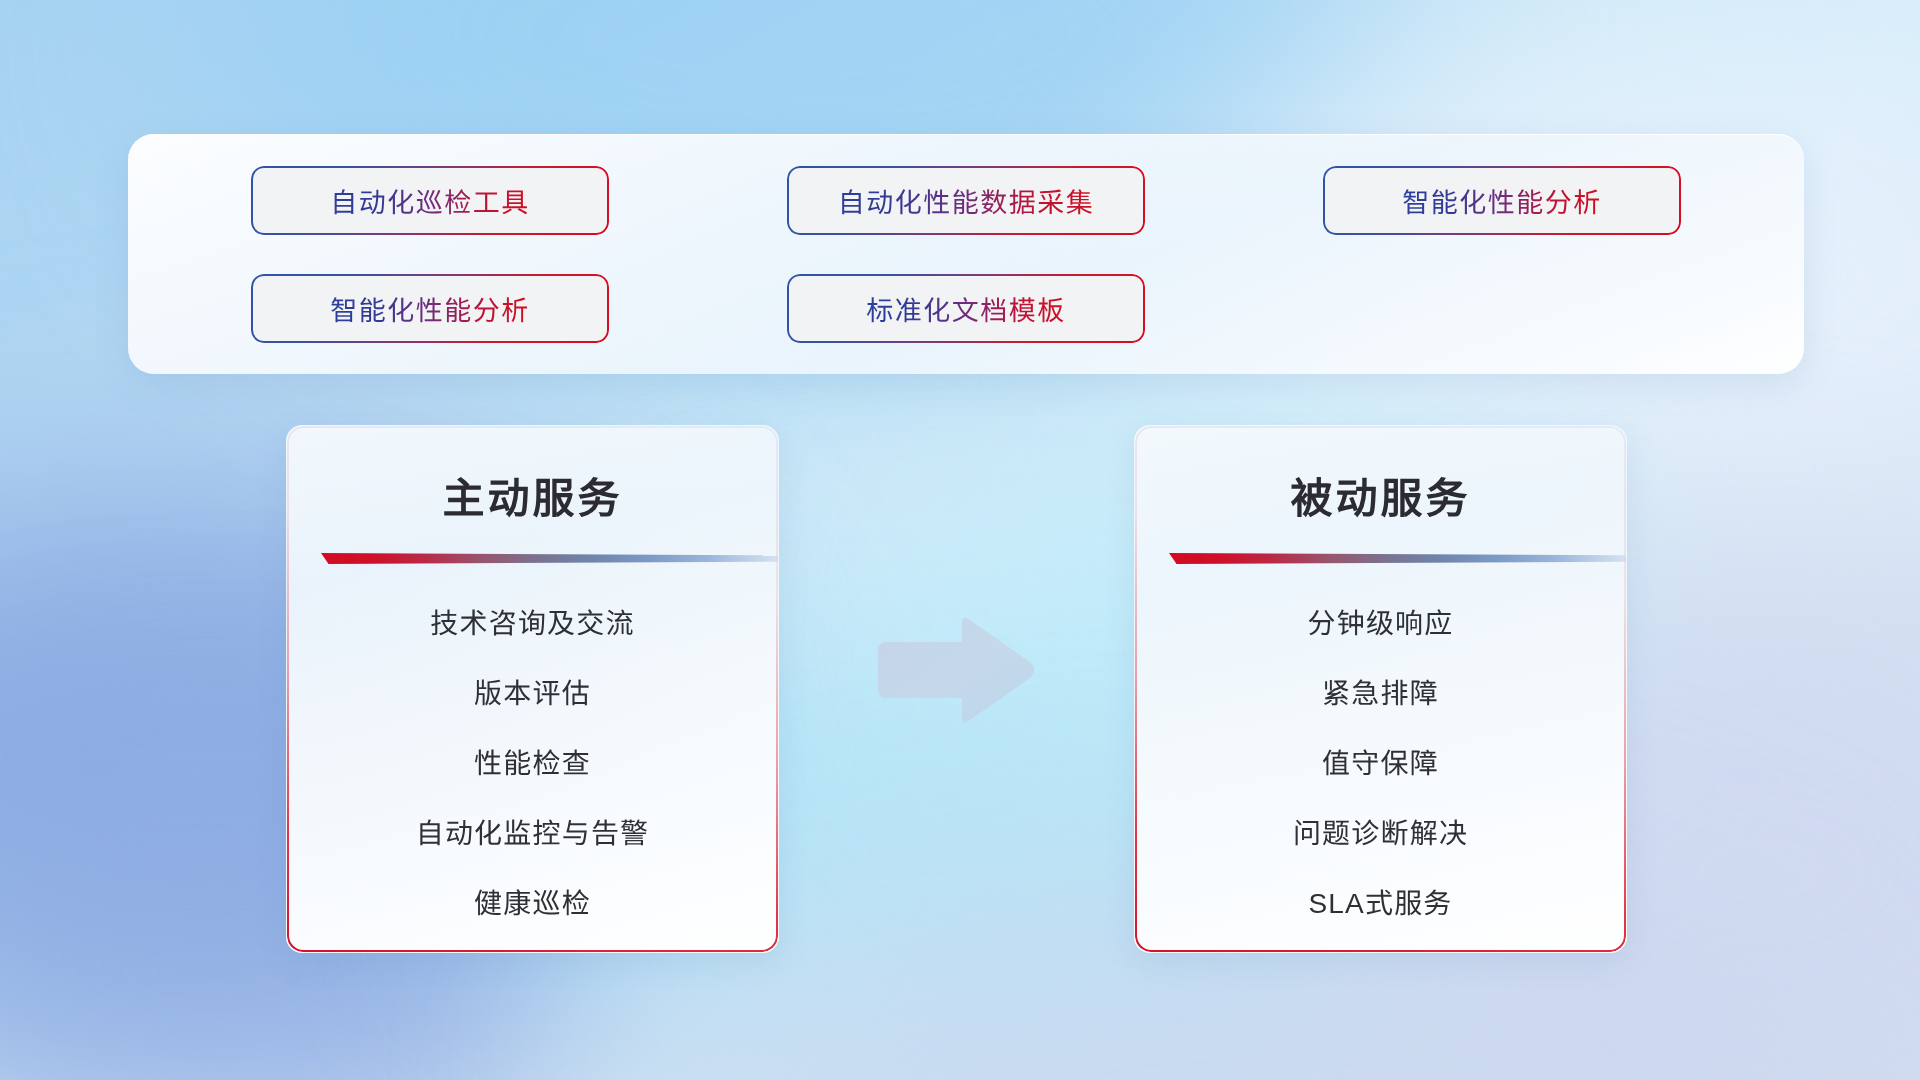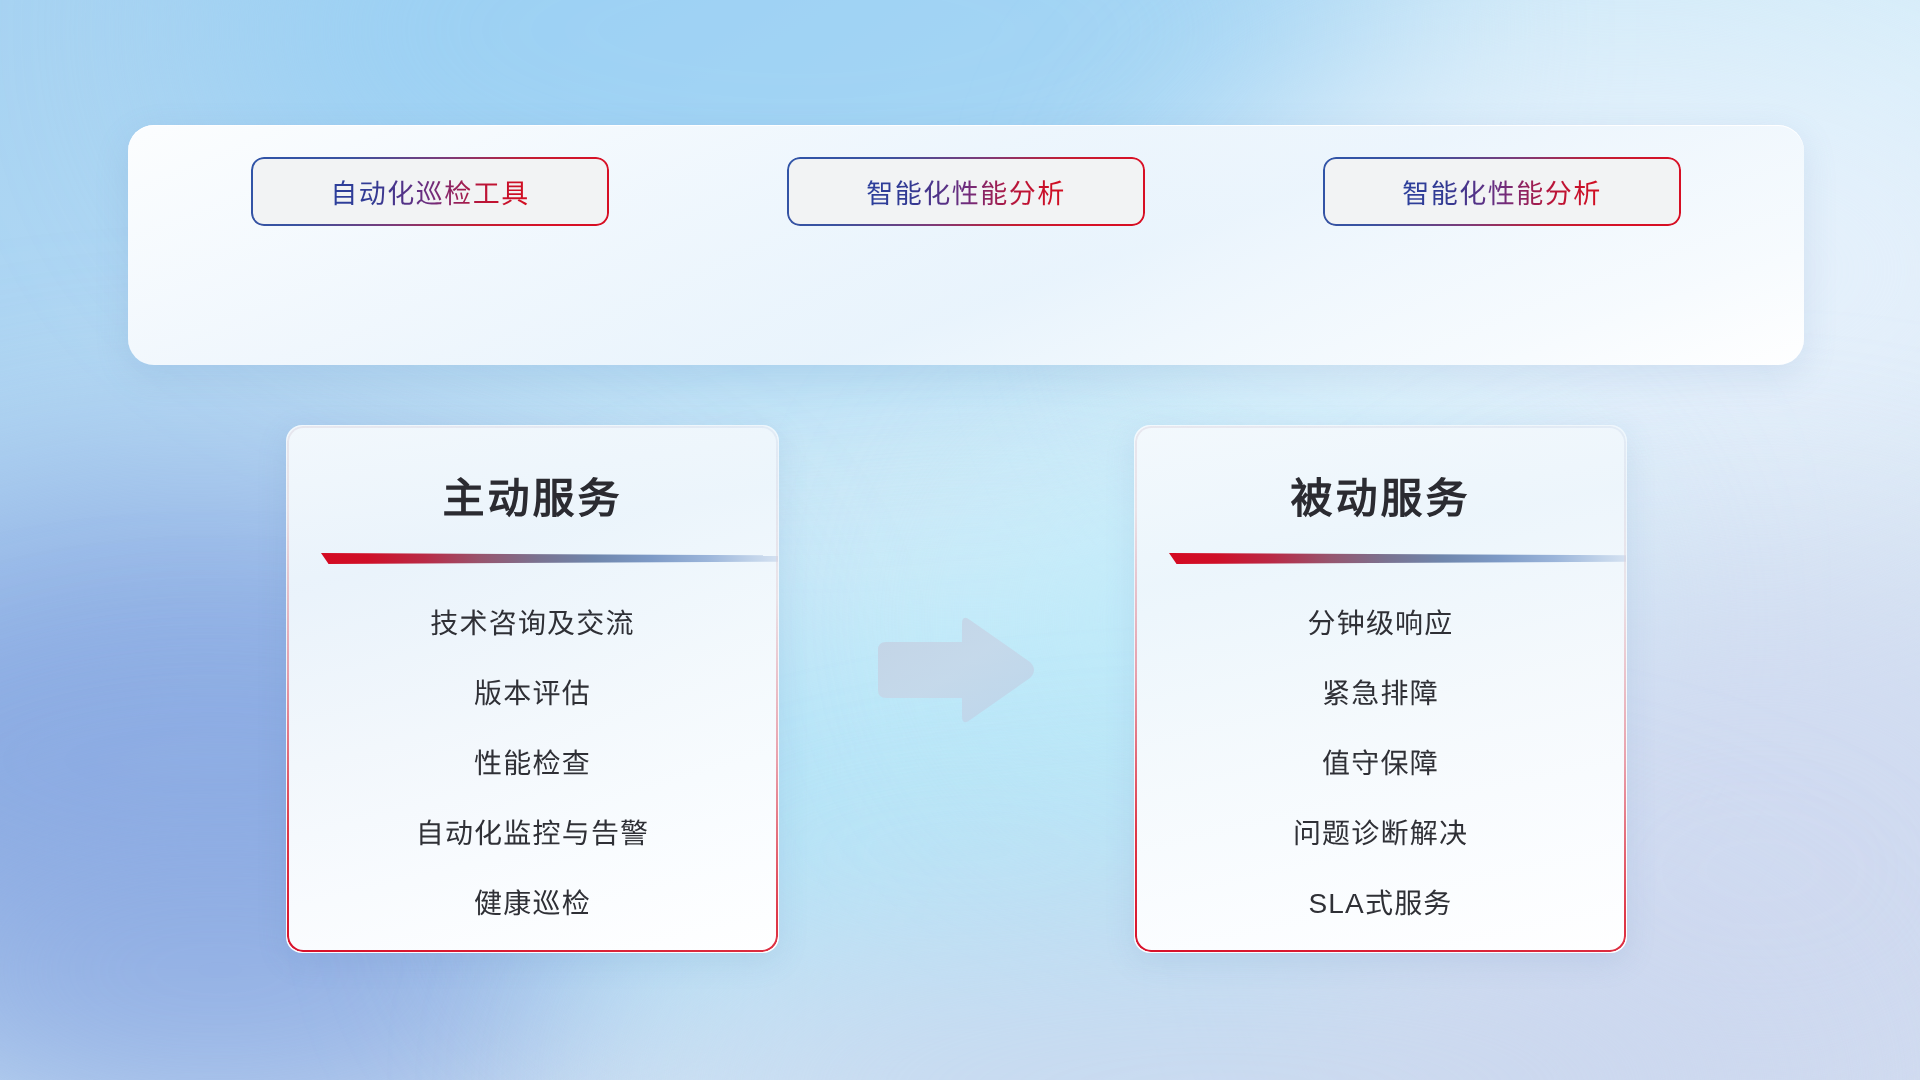--- a/index.html
+++ b/index.html
@@ -96,21 +96,21 @@
     top: 40px;
     width: 900px;
     height: 460px;
     background: rgba(232,242,252,0.75);
   }
 
   
   #top-panel {
     position: absolute;
     left: 128px;
-    top: 125px;
+    top: 134px;
     width: 1676px;
     height: 240px;
     border-radius: 26px;
     background:
       linear-gradient(160deg,
         rgba(255,255,255,0.96) 0%,
         rgba(246,250,254,0.93) 30%,
         rgba(238,246,253,0.90) 58%,
         rgba(247,251,254,0.95) 85%,
         rgba(255,255,255,0.98) 100%);
@@ -294,29 +294,35 @@
   <div class="bg-blob blob-lav-right"></div>
   <div class="bg-blob blob-lav-bottom"></div>
 </div>
 
 <div id="top-panel">
 
   <div class="pill">
     <span class="pill-label">自动化巡检工具</span>
   </div>
 
+  <div class="pill">
+    <span class="pill-label">自动化性能数据采集</span>
+  </div>
 
   <div class="pill">
     <span class="pill-label">智能化性能分析</span>
   </div>
 
   <div class="pill">
     <span class="pill-label">智能化性能分析</span>
   </div>
 
+  <div class="pill">
+    <span class="pill-label">标准化文档模板</span>
+  </div>
 
 
 </div>
 
 <div class="card" id="card-proactive">
   <div class="card-title">主动服务</div>
 
   <div class="divider-wrap">
     <div class="divider"></div>
   </div>

